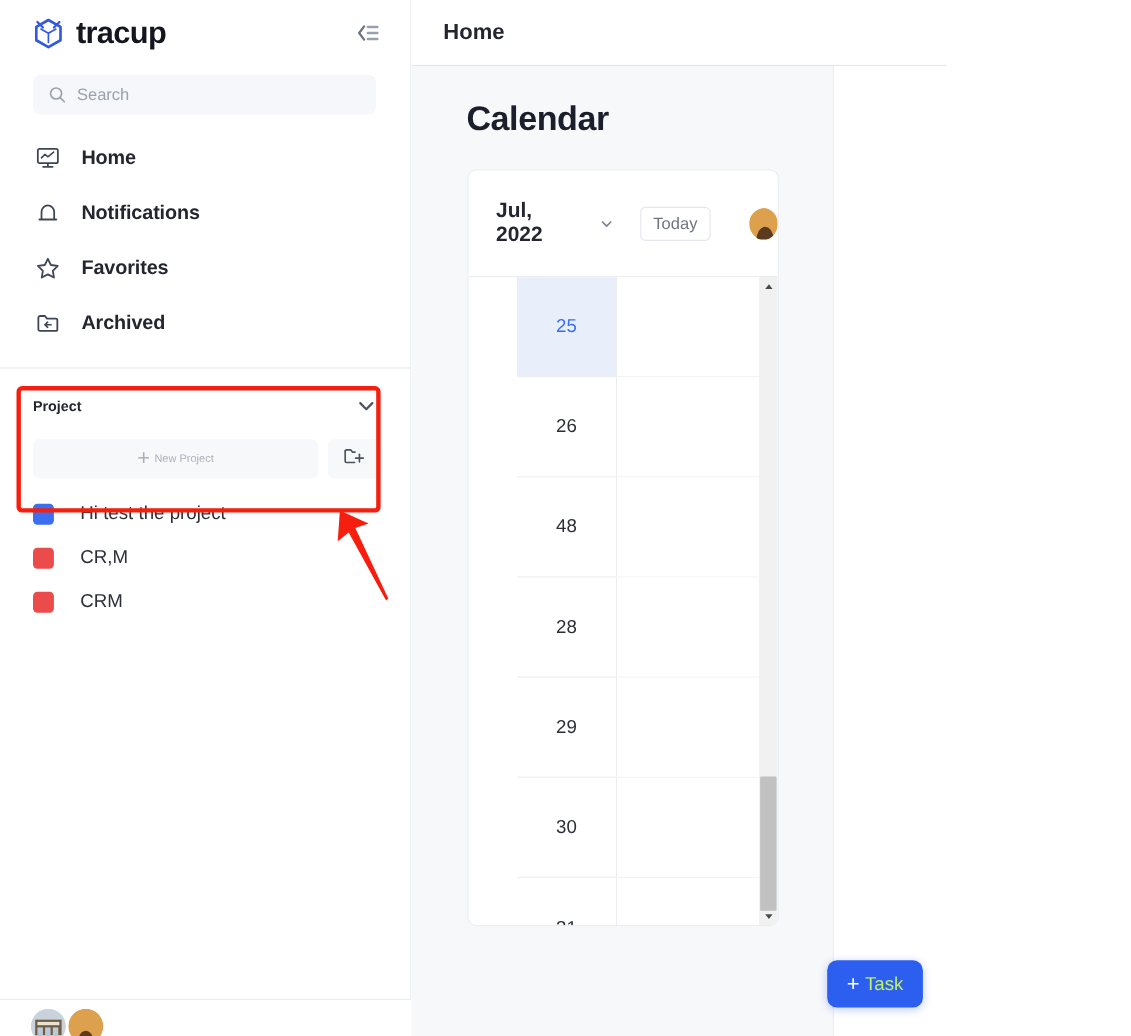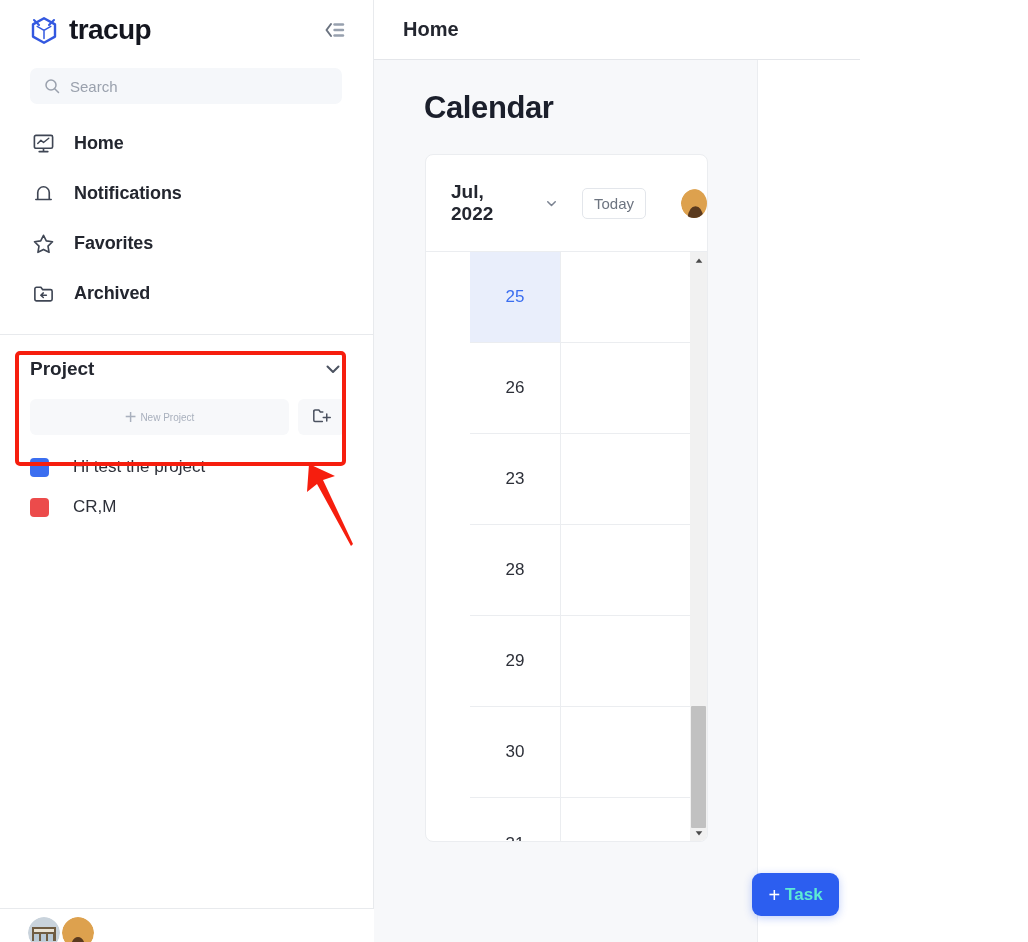--- a/index.html
+++ b/index.html
@@ -64,21 +64,21 @@
   }
 
   .sb-divider { height: 1px; background: #e8eaed; margin: 16px 0 0 0; }
 
   
   .project-block { padding: 0 28px 0 30px; }
   .project-head {
     display: flex; align-items: center; justify-content: space-between;
     height: 48px; margin-top: 10px;
   }
-  .project-title { font-size: 19px; font-weight: 700; color: #23262f; }
+  .project-title { font-size: 13px; font-weight: 700; color: #23262f; }
   .chev-btn { width: 24px; height: 24px; display: flex; align-items: center; justify-content: center; cursor: pointer; }
 
   .project-actions { display: flex; gap: 9px; margin-top: 6px; }
   .new-project-btn {
     flex: 1; height: 36px;
     background: #f7f8fa; border-radius: 6px;
     display: flex; align-items: center; justify-content: center; gap: 4px;
     cursor: pointer;
   }
   .np-plus { font-size: 20px; color: #a9b0bd; line-height: 1; font-weight: 300; }
@@ -190,21 +190,21 @@
   
   .fab {
     position: absolute; right: 21px; bottom: 26px;
     width: 87px; height: 43px;
     background: #2c5ef0; border-radius: 9px;
     display: flex; align-items: center; justify-content: center; gap: 5px;
     cursor: pointer;
     box-shadow: 0 2px 8px rgba(44,94,240,0.30);
   }
   .fab-plus { color: #fff; font-size: 20px; font-weight: 400; line-height: 1; }
-  .fab-text { color: #5eead4; font-size: 17px; font-weight: 700; }
+  .fab-text { color: #bef264; font-size: 17px; font-weight: 400; }
 
   
   .anno { position: absolute; pointer-events: none; }
   .anno-box {
     left: 15px; top: 351px; width: 331px; height: 115px;
     border: 4px solid #f61e0e; border-radius: 5px;
   }
   .anno-arrow { left: 295px; top: 462px; width: 64px; height: 86px; }
 </style>
 </head>
@@ -323,20 +323,24 @@
     </div>
 
     <div class="project-list">
       <div class="project-item">
         <span class="swatch" style="background:#3b6ef0"></span>
         <span class="project-name">Hi test the project</span>
       </div>
       <div class="project-item">
         <span class="swatch" style="background:#ec4b4b"></span>
         <span class="project-name">CR,M</span>
+      </div>
+      <div class="project-item">
+        <span class="swatch" style="background:#ec4b4b"></span>
+        <span class="project-name">CRM</span>
       </div>
     </div>
 
     <div class="sb-footer">
       <span class="foot-av">
         <svg viewBox="0 0 32 32" width="32" height="32">
           <circle cx="16" cy="16" r="16" fill="#c9d3dc"></circle>
           <rect x="4" y="10" width="24" height="14" fill="#6f5c42"></rect>
           <rect x="6" y="12" width="20" height="3" fill="#e8e2d4"></rect>
           <rect x="6" y="17" width="5" height="7" fill="#b9c9d6"></rect>
@@ -385,21 +389,21 @@
             <div class="cal-grid">
               <div class="cal-row is-today">
                 <div class="cal-daycell">25</div>
                 <div class="cal-evcell"></div>
               </div>
               <div class="cal-row">
                 <div class="cal-daycell">26</div>
                 <div class="cal-evcell"></div>
               </div>
               <div class="cal-row">
-                <div class="cal-daycell">23</div>
+                <div class="cal-daycell">48</div>
                 <div class="cal-evcell"></div>
               </div>
               <div class="cal-row">
                 <div class="cal-daycell">28</div>
                 <div class="cal-evcell"></div>
               </div>
               <div class="cal-row">
                 <div class="cal-daycell">29</div>
                 <div class="cal-evcell"></div>
               </div>

